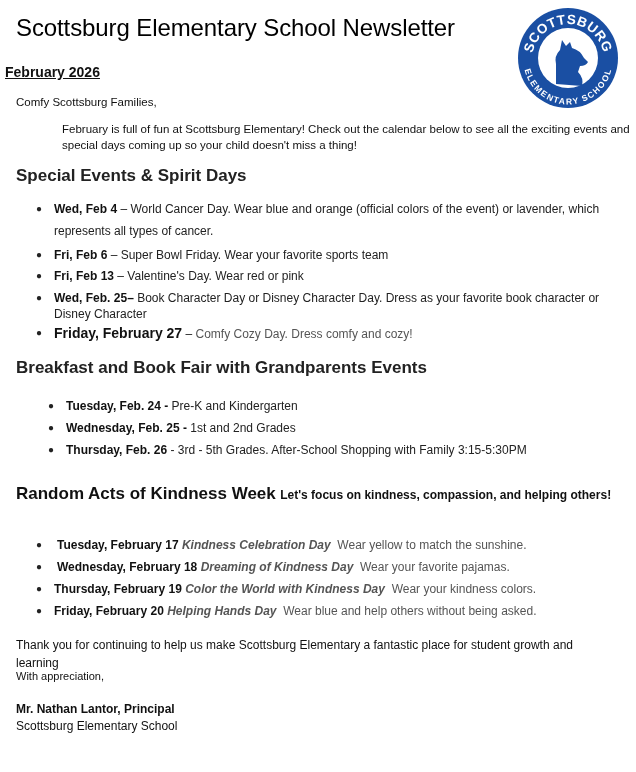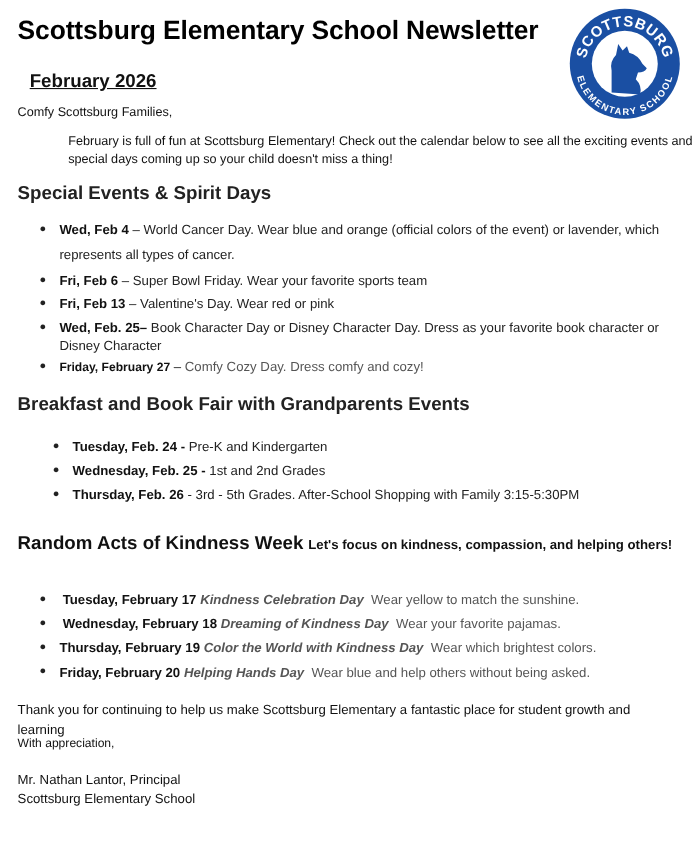--- a/index.html
+++ b/index.html
@@ -1,19 +1,19 @@
 <!DOCTYPE html>
 <html><head>
   <meta charset="utf-8">
   <style>
     html, body { margin: 0; padding: 0; background: #ffffff; }
     body { width: 636px; height: 772px; position: relative; overflow: hidden; color: #111; font-family: "Liberation Sans", sans-serif; }
-    .title { position: absolute; left: 16px; top: 14px; font-size: 24px; font-weight: bold; color: #000; letter-spacing: -0.1px; margin: 0; }
+    .title { position: absolute; left: 16px; top: 14px; font-size: 24px; font-weight: normal; color: #000; letter-spacing: -0.1px; margin: 0; }
     .logo { position: absolute; left: 514px; top: 6px; width: 108px; height: 104px; }
-    .month { position: absolute; left: 27px; top: 64px; font-size: 17px; font-weight: bold; text-decoration: underline; color: #111; text-align: right; }
+    .month { position: absolute; left: 5px; top: 64px; font-size: 14px; font-weight: bold; text-decoration: underline; color: #111; text-align: right; }
     .p { position: absolute; left: 16px; font-size: 11.5px; line-height: 16px; color: #111; }
     .h2 { position: absolute; left: 16px; font-size: 17px; font-weight: bold; color: #222; margin: 0; }
     ul { list-style: none; margin: 0; padding: 0; position: absolute; }
     li { position: relative; font-size: 12px; color: #222; }
     li .bullet { position: absolute; font-size: 10px; line-height: 16px; }
     li b { color: #111; margin-top: 16px; }
     .gray { color: #555; }
     .kind-name { font-weight: bold; color: #555; font-style: italic; }
   </style>
 </head>
@@ -58,21 +58,21 @@
   <li style="padding-left:18px; line-height:16px; margin-top:5px;">
     <span class="bullet" style="left:0; top:0;">●</span>
     <b>Fri, Feb 13</b><span> – Valentine's Day.  Wear red or pink</span>
   </li>
   <li style="padding-left:18px; line-height:16px; margin-top:6px;">
     <span class="bullet" style="left:0; top:0;">●</span>
     <b>Wed, Feb. 25–</b><span>  Book Character Day or Disney Character Day. Dress as your favorite book character or Disney Character</span>
   </li>
   <li style="padding-left:18px; line-height:16px; margin-top:3px;">
     <span class="bullet" style="left:0; top:0;">●</span>
-    <b style="font-size:11px;">Friday, February 27</b><span> – </span><span class="gray">Comfy Cozy Day.  Dress comfy and cozy!</span>
+    <b style="font-size:14px;">Friday, February 27</b><span> – </span><span class="gray">Comfy Cozy Day.  Dress comfy and cozy!</span>
   </li>
 </ul>
 
 <h2 class="h2" style="top:358px;text-align:right;">Breakfast and Book Fair with Grandparents Events</h2>
 
 <ul style="left:48px; top:398px; width:580px;">
   <li style="padding-left:18px; line-height:16px;">
     <span class="bullet" style="left:0; top:0;">●</span>
     <b>Tuesday, Feb. 24 -</b><span> Pre-K and Kindergarten</span>
   </li>
@@ -101,26 +101,26 @@
   <li style="padding-left:21px; line-height:16px; margin-top:6px;">
     <span class="bullet" style="left:0; top:0;">●</span>
     <b>Wednesday, February 18</b>
     <span class="kind-name">Dreaming of Kindness Day</span>&nbsp;
     <span class="gray">Wear your favorite pajamas.</span>
   </li>
   <li style="padding-left:18px; line-height:16px; margin-top:6px;">
     <span class="bullet" style="left:0; top:0;">●</span>
     <b>Thursday, February 19</b>
     <span class="kind-name">Color the World with Kindness Day</span>&nbsp;
-    <span class="gray">Wear which brightest colors.</span>
+    <span class="gray">Wear your kindness colors.</span>
   </li>
   <li style="padding-left:18px; line-height:16px; margin-top:6px;">
     <span class="bullet" style="left:0; top:0;">●</span>
     <b>Friday, February 20</b>
     <span class="kind-name">Helping Hands Day</span>&nbsp;
     <span class="gray">Wear blue and help others without being asked.</span>
   </li>
 </ul>
 
 <div class="p" style="top:636px; width:600px; font-size:12px; line-height:18px;">Thank you for continuing to help us make Scottsburg Elementary a fantastic place for student growth and learning</div>
 <div class="p" style="top:668px; font-size:11px; line-height:17px;">With appreciation,</div>
-<div class="p" style="top:701px; font-size:12px; line-height:17px; font-weight:normal;">Mr. Nathan Lantor, Principal</div>
+<div class="p" style="top:701px; font-size:12px; line-height:17px; font-weight:bold;">Mr. Nathan Lantor, Principal</div>
 <div class="p" style="top:718px; font-size:12px; line-height:17px;">Scottsburg Elementary School</div>
 
 </body></html>

